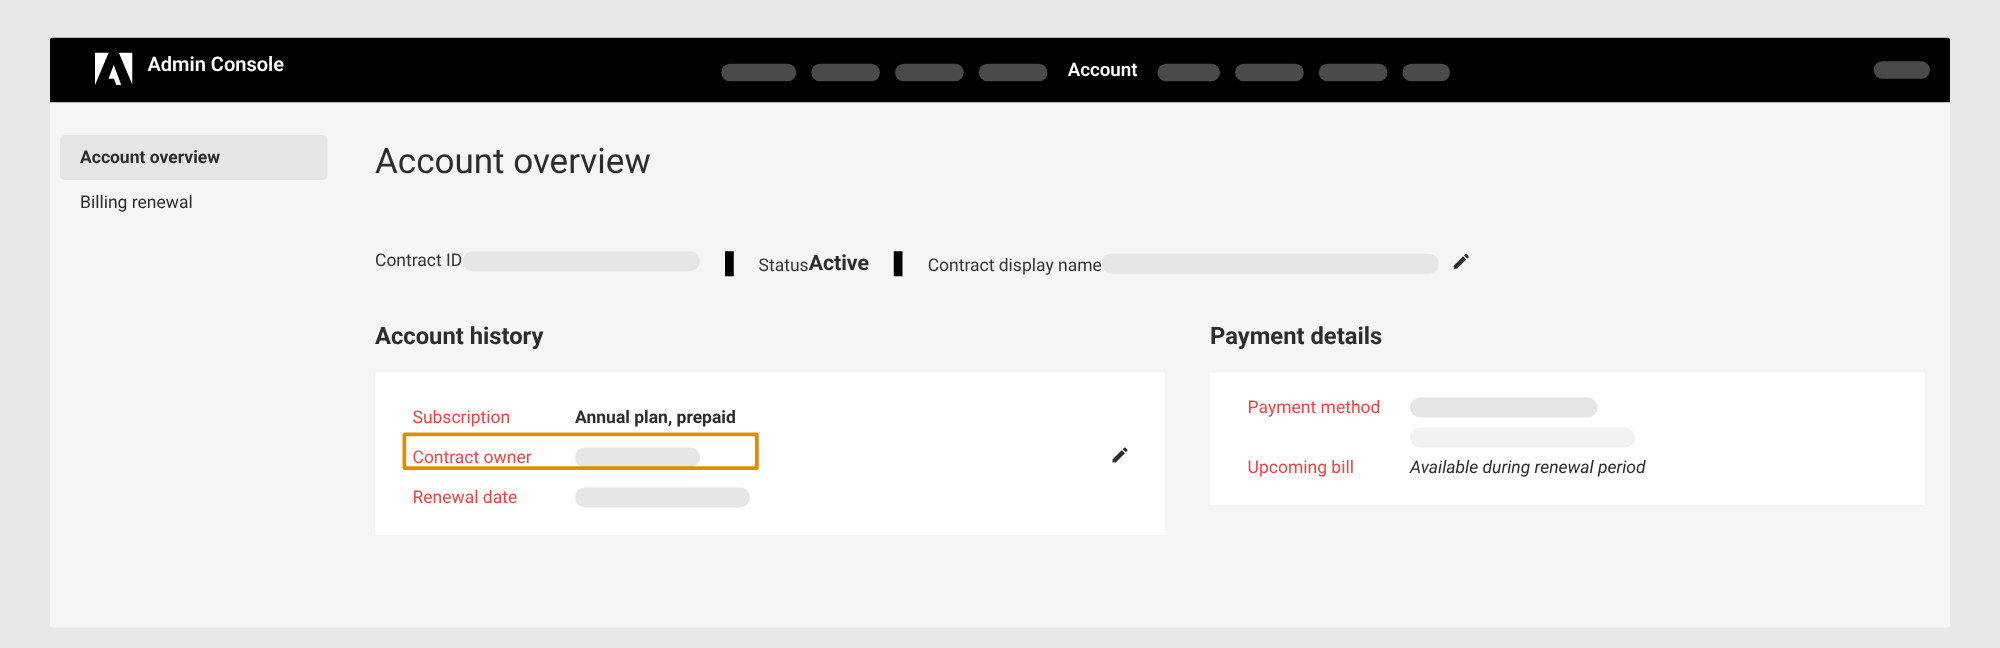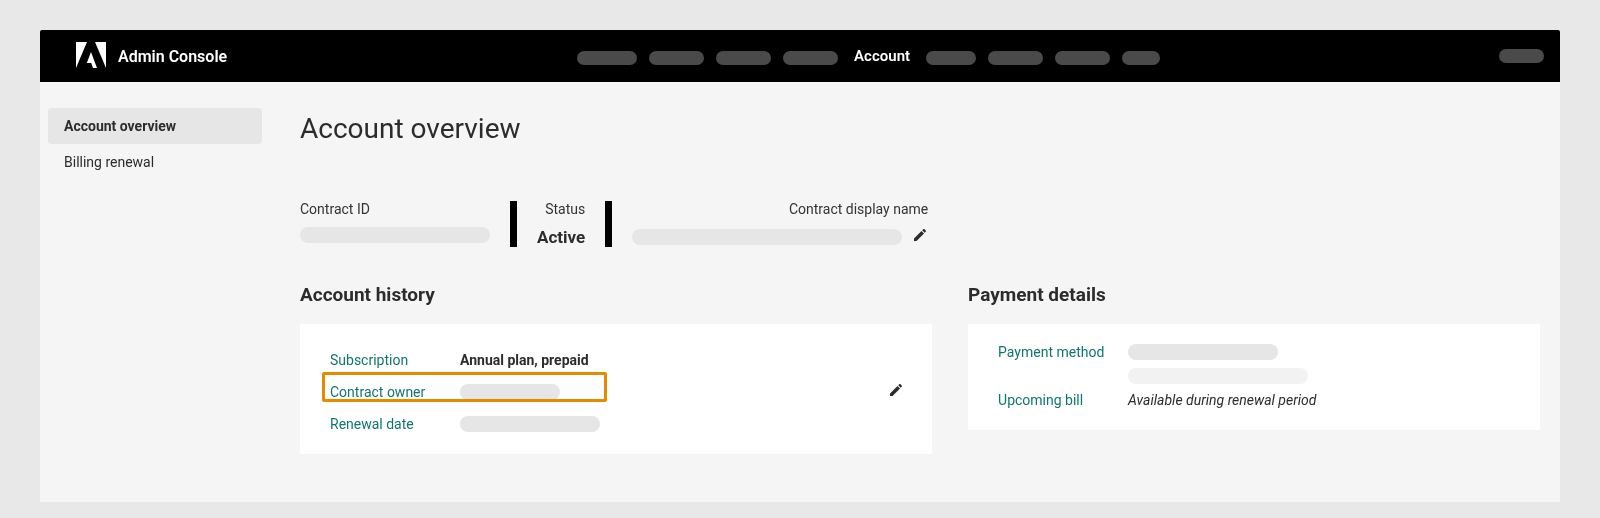--- a/index.html
+++ b/index.html
@@ -25,21 +25,20 @@
     .navbar {
       background: #000;
       color: #fff;
       height: 52px;
       display: flex;
       align-items: center;
       padding: 0 16px;
     }
     .navbar-left {
       display: flex;
-      align-items: center;
       gap: 12px;
       padding-left: 20px;
     }
     .brand-icon svg {
       display: block;
     }
     .brand-title {
       font-size: 16px;
       font-weight: 600;
     }
@@ -103,22 +102,21 @@
       color: #2c2c2c;
       margin-bottom: 56px;
     }
     .contract-row {
       display: flex;
       gap: 0;
       margin-bottom: 36px;
     }
     .contract-cell {
       display: flex;
-      flex-direction: column;
-      gap: 10px;
+      flex-direction: row;
       padding: 0 20px;
     }
     .contract-cell:first-child { padding-left: 0; }
     .contract-cell.bordered { border-left: 7px solid #000000; align-items: flex-end; }
     .contract-label {
       font-size: 14px;
       color: #333;
     }
     .contract-status {
       font-size: 17px;
@@ -168,21 +166,21 @@
       padding: 20px 24px 14px 30px;
       position: relative;
     }
     .card-row {
       display: flex;
       align-items: center;
       min-height: 32px;
     }
     .card-label {
       font-size: 14px;
-      color: #0f766e;
+      color: #ef4444;
       width: 130px;
       flex-shrink: 0;
     }
     .card-value {
       font-size: 14px;
       font-weight: 700;
       color: #2c2c2c;
     }
     .card-value-italic {
       font-size: 14px;

